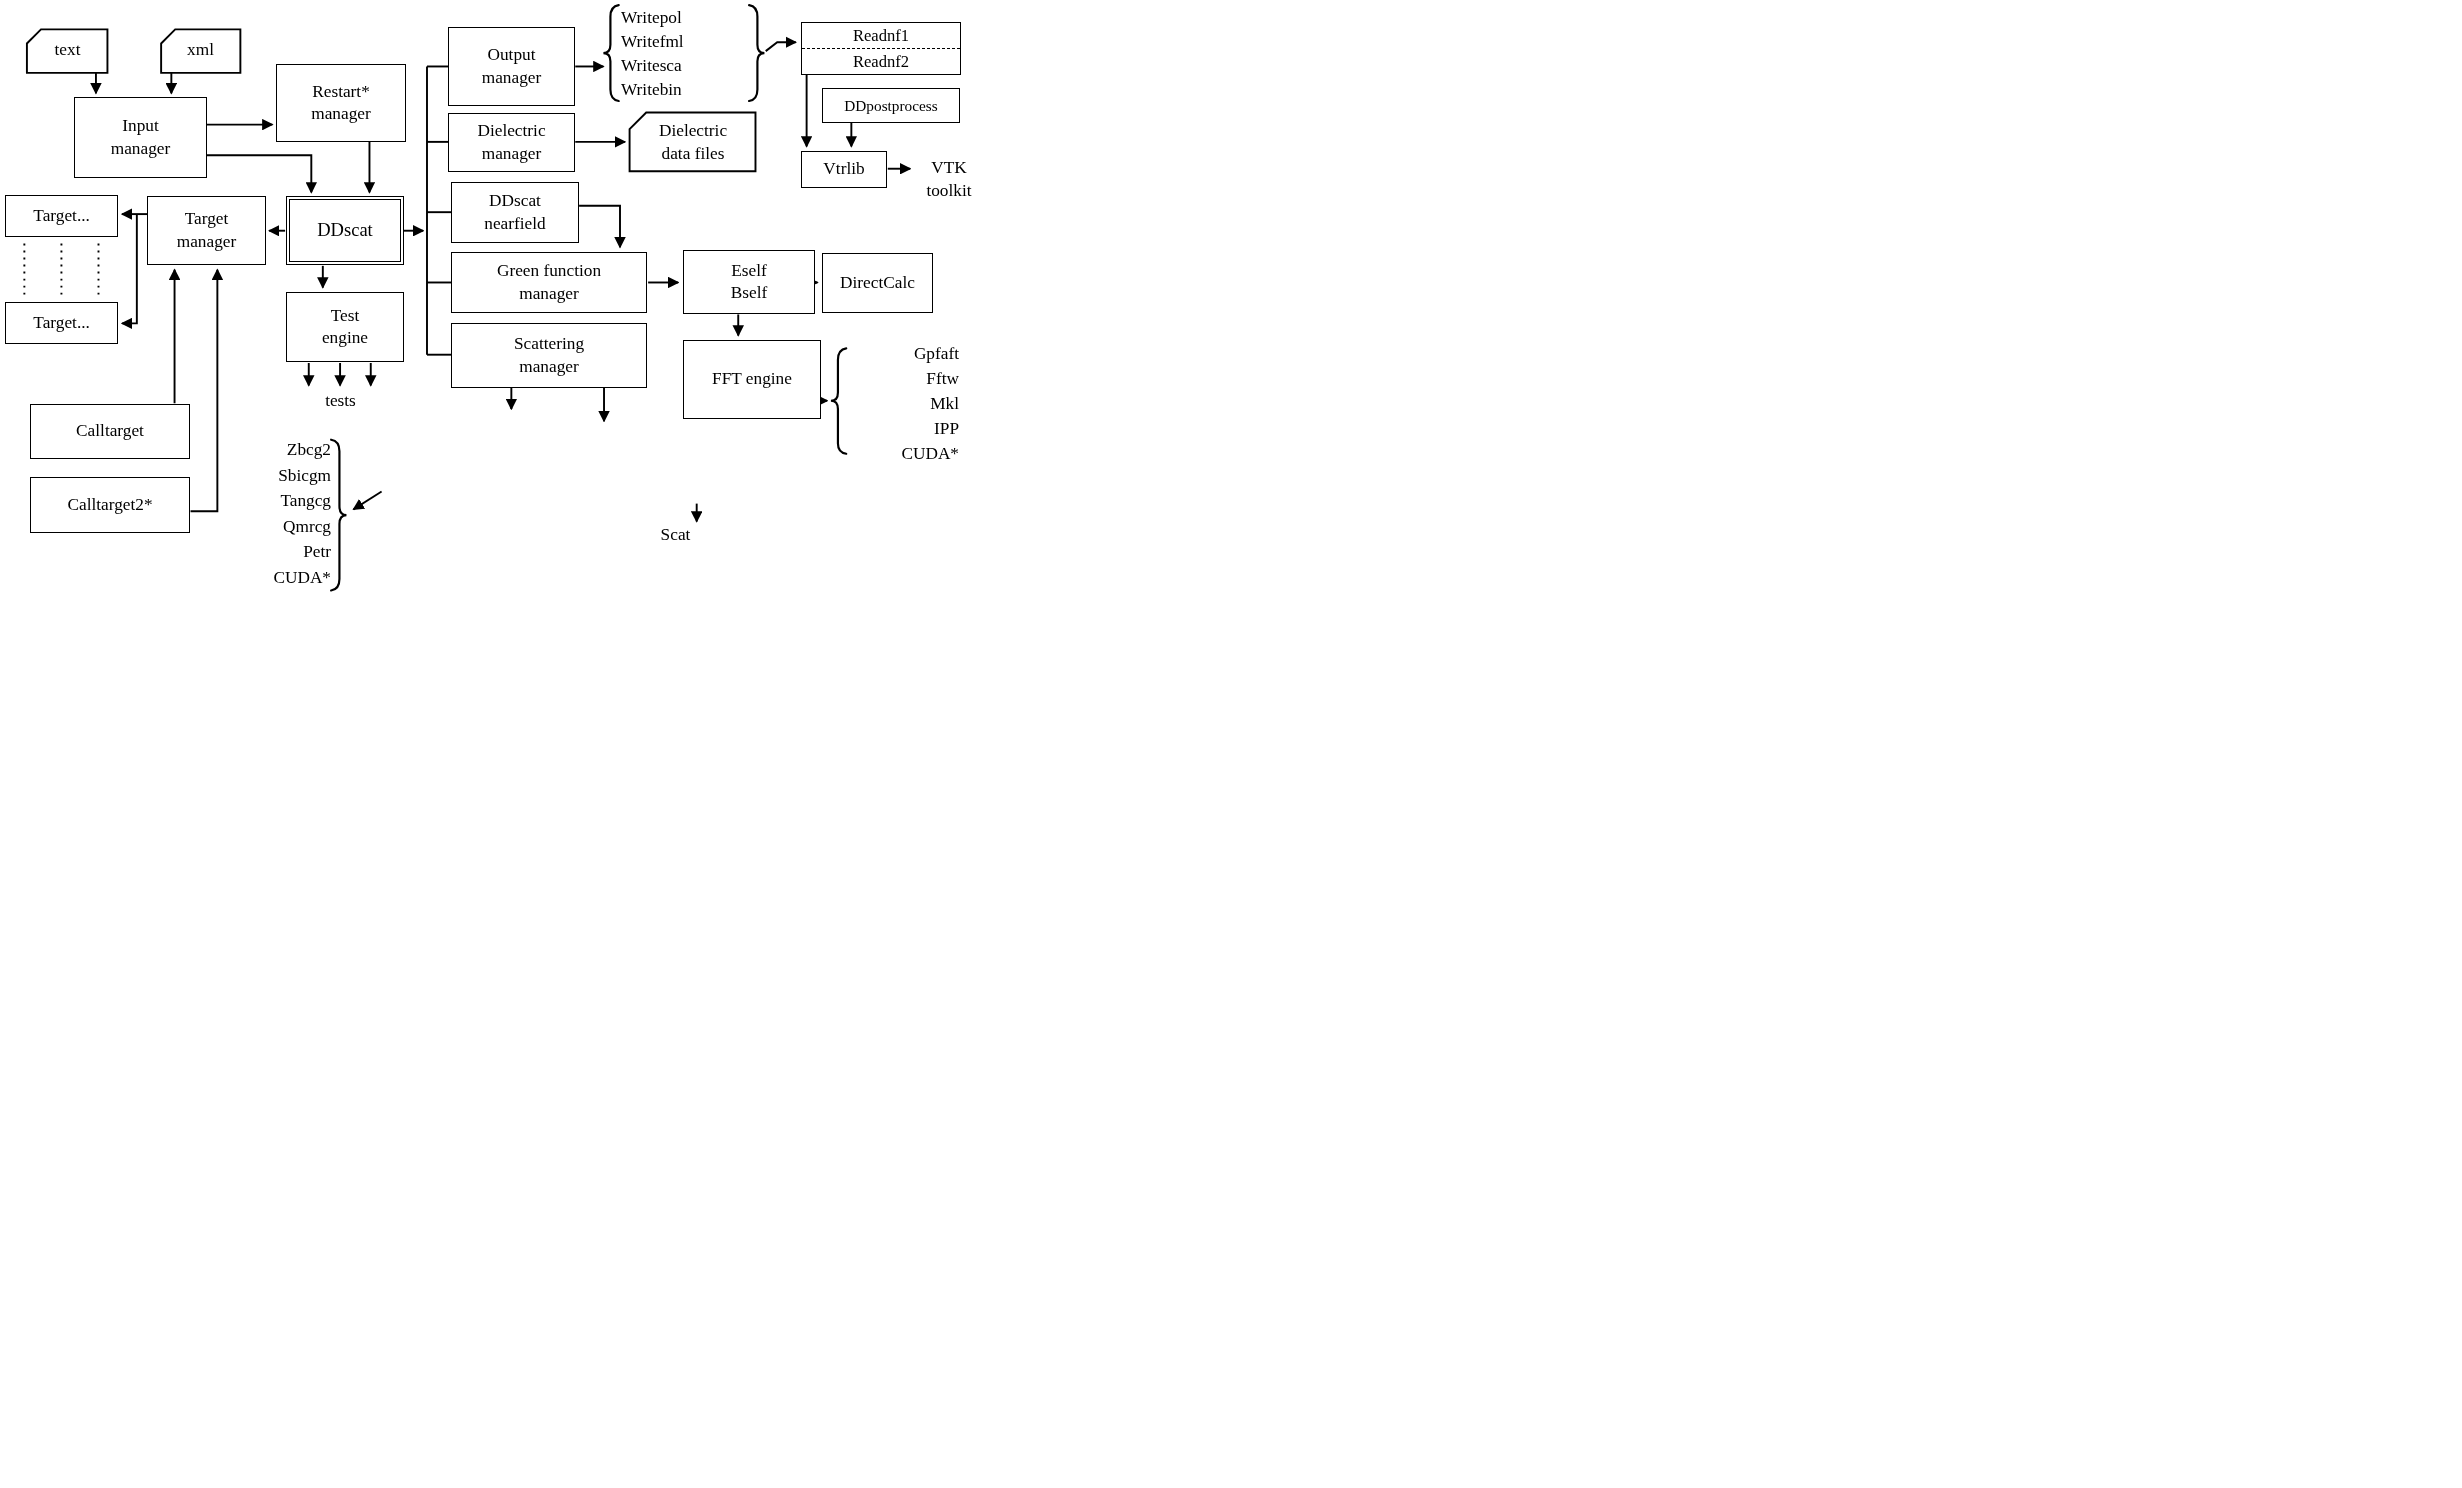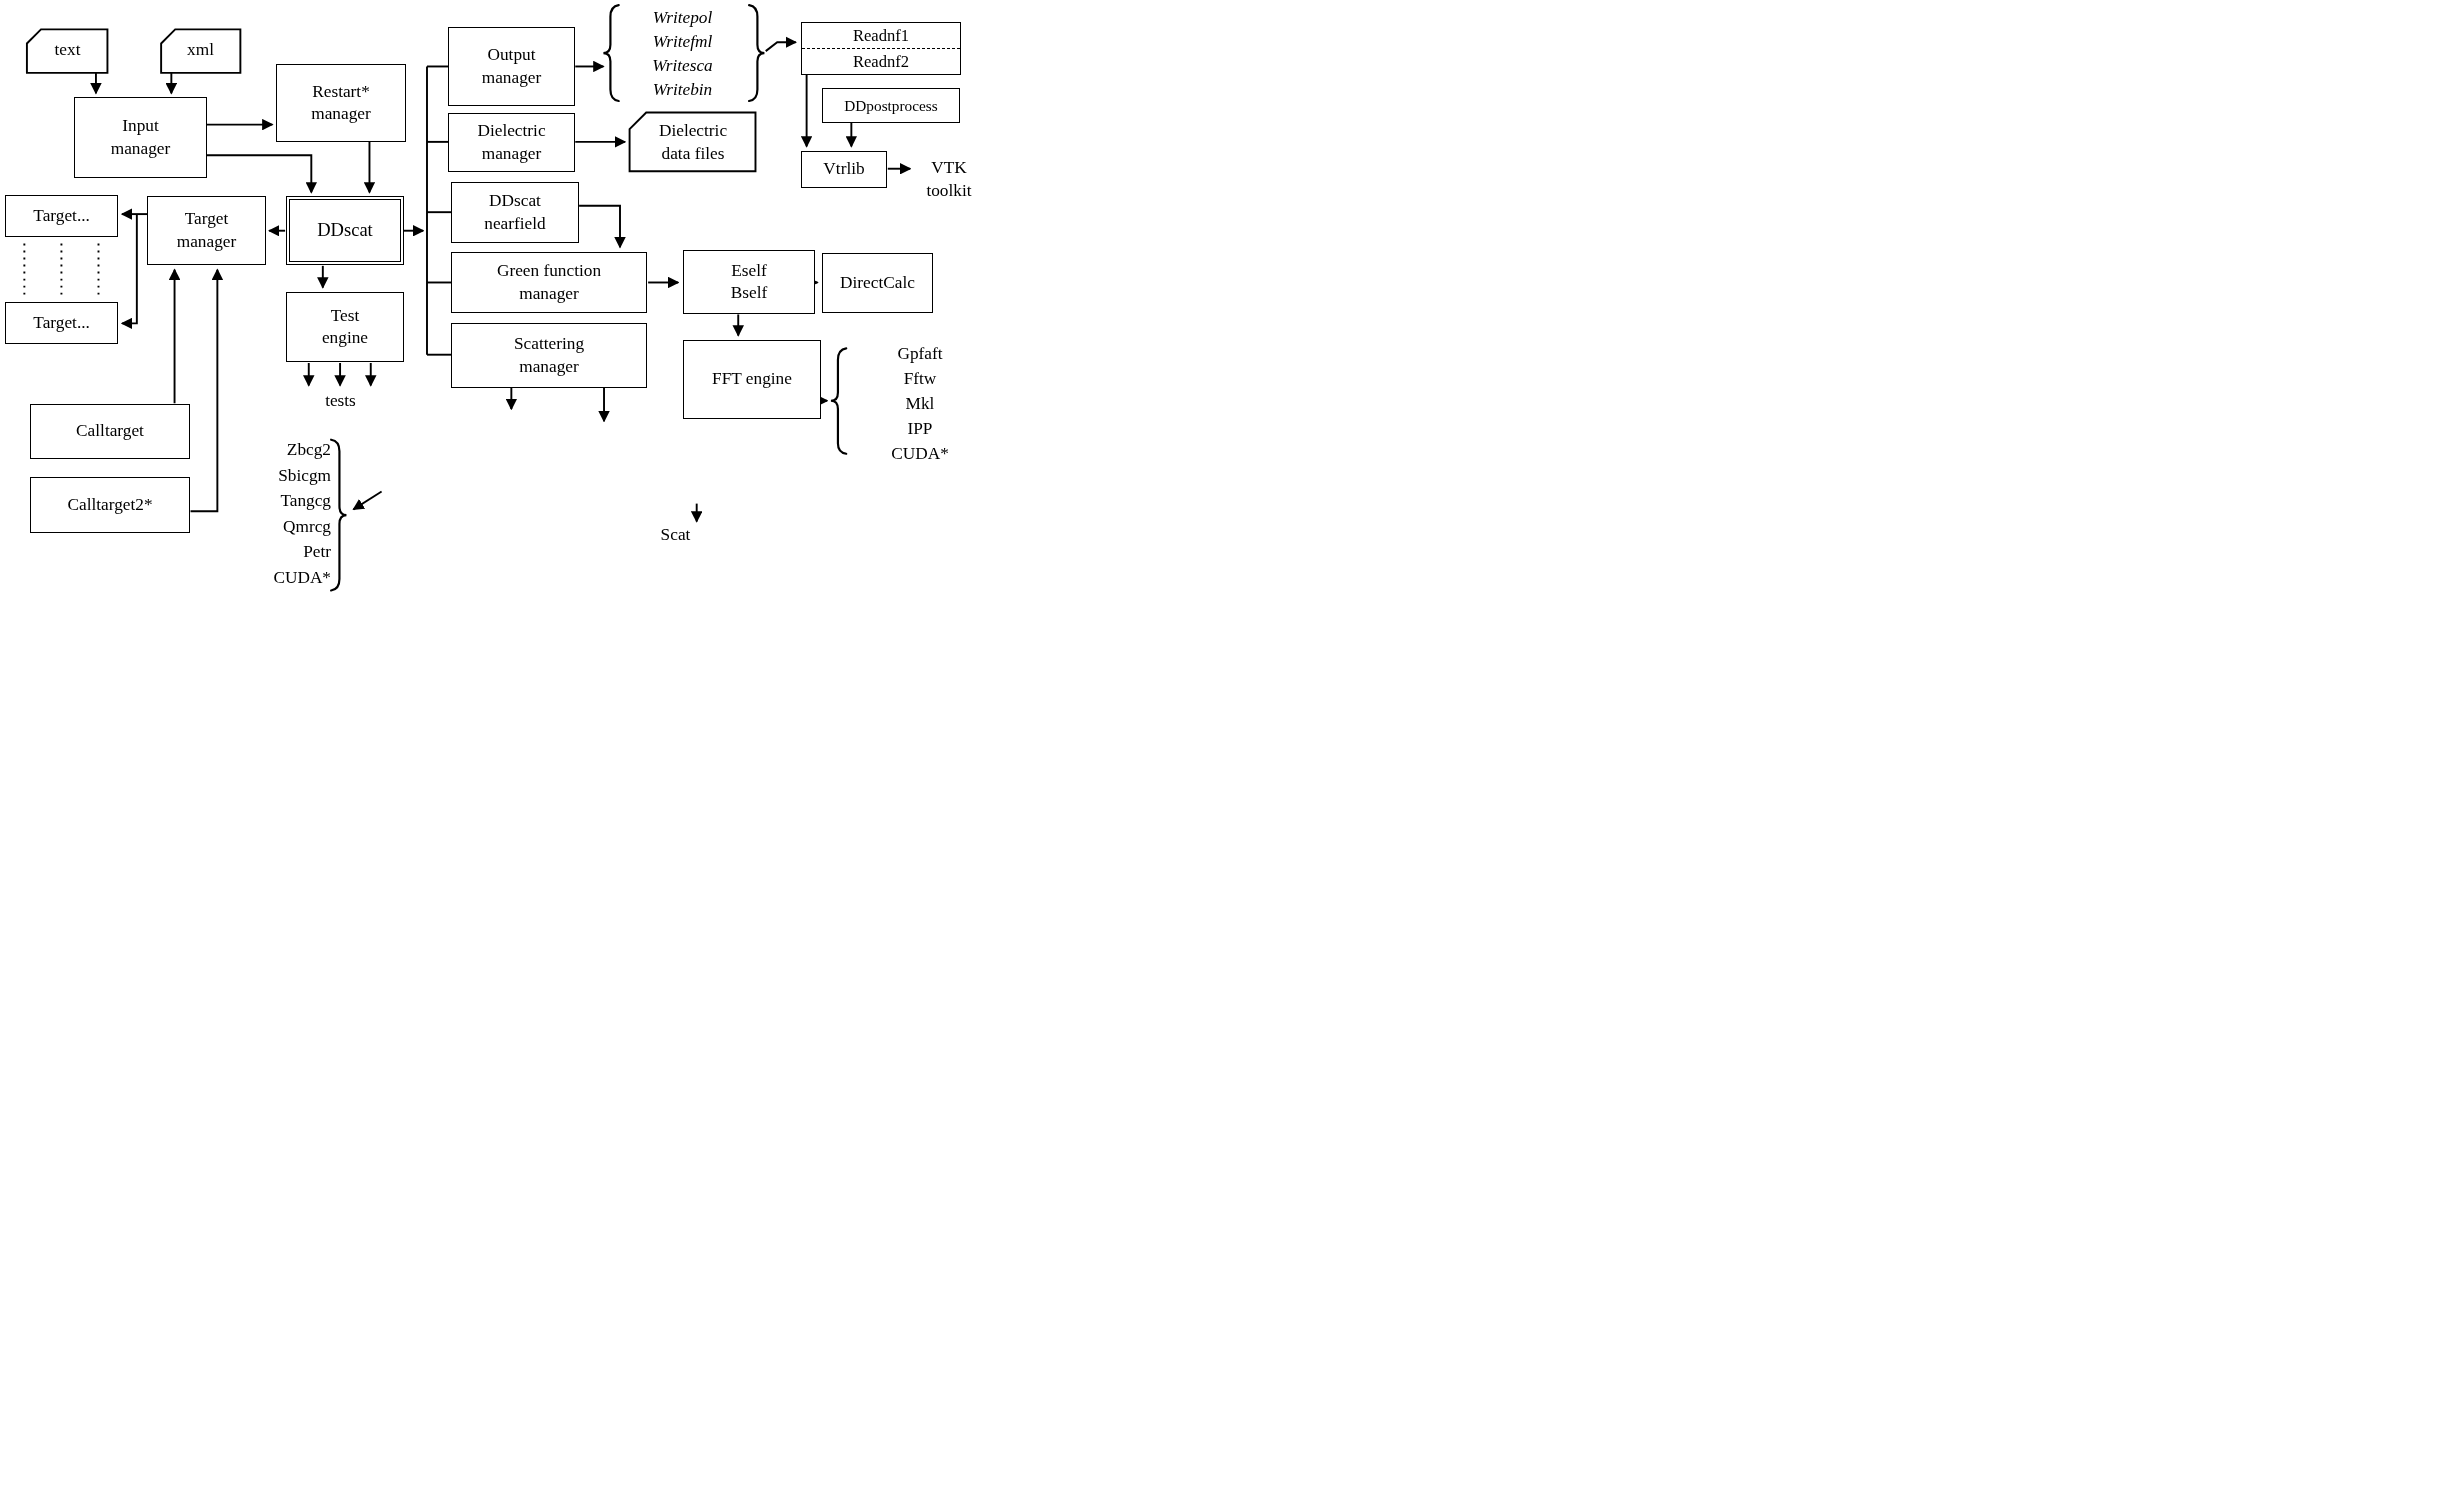--- a/index.html
+++ b/index.html
@@ -24,22 +24,22 @@
   .plain{
     position:absolute;z-index:1;background:transparent;border:none;
     display:flex;align-items:center;justify-content:center;
     text-align:center;white-space:pre-line;font-size:17.3px;line-height:1.3;
   }
   .readnf{position:absolute;z-index:1;border:1.9px solid #000;background:#fff;display:flex;flex-direction:column;}
   .readnf .row{flex:1;display:flex;align-items:center;justify-content:center;font-size:16.6px;}
   .readnf .row.top{border-bottom:1.3px dashed #000;}
   .vlist{position:absolute;z-index:1;}
   .vlist span{display:block;font-size:17.3px;}
-  .vlist.center span{text-align:center;line-height:24px;font-style:italic;}
-  .vlist.left span{text-align:center;line-height:25px;margin-left:24px;}
+  .vlist.center span{text-align:left;line-height:24px;}
+  .vlist.left span{text-align:right;line-height:25px;margin-left:24px;}
   .vlist.right span{text-align:right;line-height:25.6px;}
 </style>
 </head>
 <body>
 
 <div class="stage">
 
   <svg class="layer" width="985" height="595" viewBox="0 0 1541 931">
     <defs>
       <marker id="arr" viewBox="0 0 9 9" refX="8" refY="4.5" markerWidth="6" markerHeight="6" orient="auto-start-reverse">

